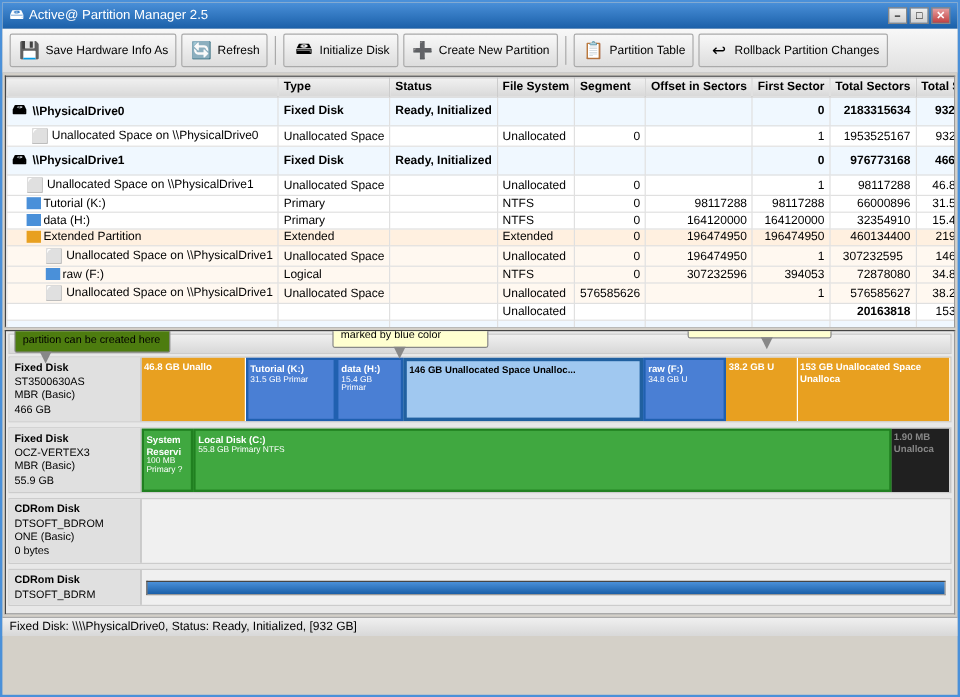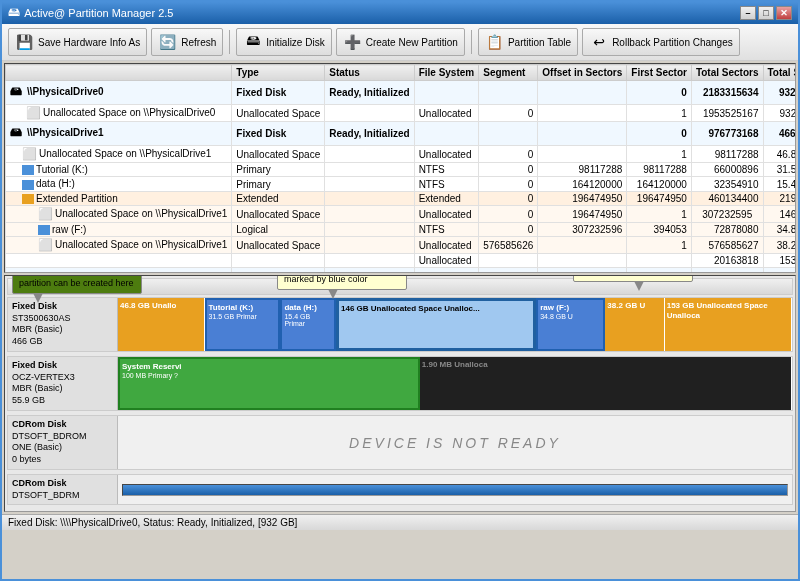--- a/index.html
+++ b/index.html
@@ -243,21 +243,21 @@
           <td style="text-align:right;">38.2 GB</td>
         </tr>
         <tr>
           <td style="padding-left:16px;"></td>
           <td></td>
             <td></td>
           <td>Unallocated</td>
           <td></td>
             <td></td>
             <td></td>
-          <td style="text-align:right;">20163818</td>
+          <td style="text-align:right;font-weight:bold;">20163818</td>
           <td style="text-align:right;">153 GB</td>
         </tr>
 
         <tr class="row-level0">
           <td><span class="small-icon">🖴</span> \\</td>
           <td>Fixed Disk</td>
           <td></td>
           <td></td>
             <td></td>
             <td></td>
@@ -331,34 +331,37 @@
         <div class="disk-info-title">Fixed Disk</div>
         <div>OCZ-VERTEX3</div>
         <div>MBR (Basic)</div>
         <div>55.9 GB</div>
       </div>
       <div class="disk-partitions">
         <div class="part-block green" style="flex:4;">
           <div class="part-block-label">System Reservi</div>
           <div class="part-block-detail">100 MB Primary ?</div>
         </div>
+        <div class="part-block green" style="flex:65;">
+          <div class="part-block-label">Local Disk (C:)</div>
+          <div class="part-block-detail">55.8 GB Primary NTFS</div>
+        </div>
         <div class="part-block black" style="flex:5;">
           <div class="part-block-label">1.90 MB Unalloca</div>
         </div>
       </div>
     </div>
 
     <div class="disk-row">
       <div class="disk-info">
         <div class="disk-info-title">CDRom Disk</div>
         <div>DTSOFT_BDROM</div>
         <div>ONE (Basic)</div>
         <div>0 bytes</div>
       </div>
-      <div class="device-not-ready">DEVICE IS NOT READY</div>
     </div>
 
     <div class="disk-row" style="min-height:30px; align-items:center;">
       <div class="disk-info">
         <div class="disk-info-title">CDRom Disk</div>
         <div>DTSOFT_BDRM</div>
       </div>
       <div style="flex:1; padding:4px;">
         <div class="progress-bar-container">
           <div class="progress-bar-fill" style="width:100%;"></div>

